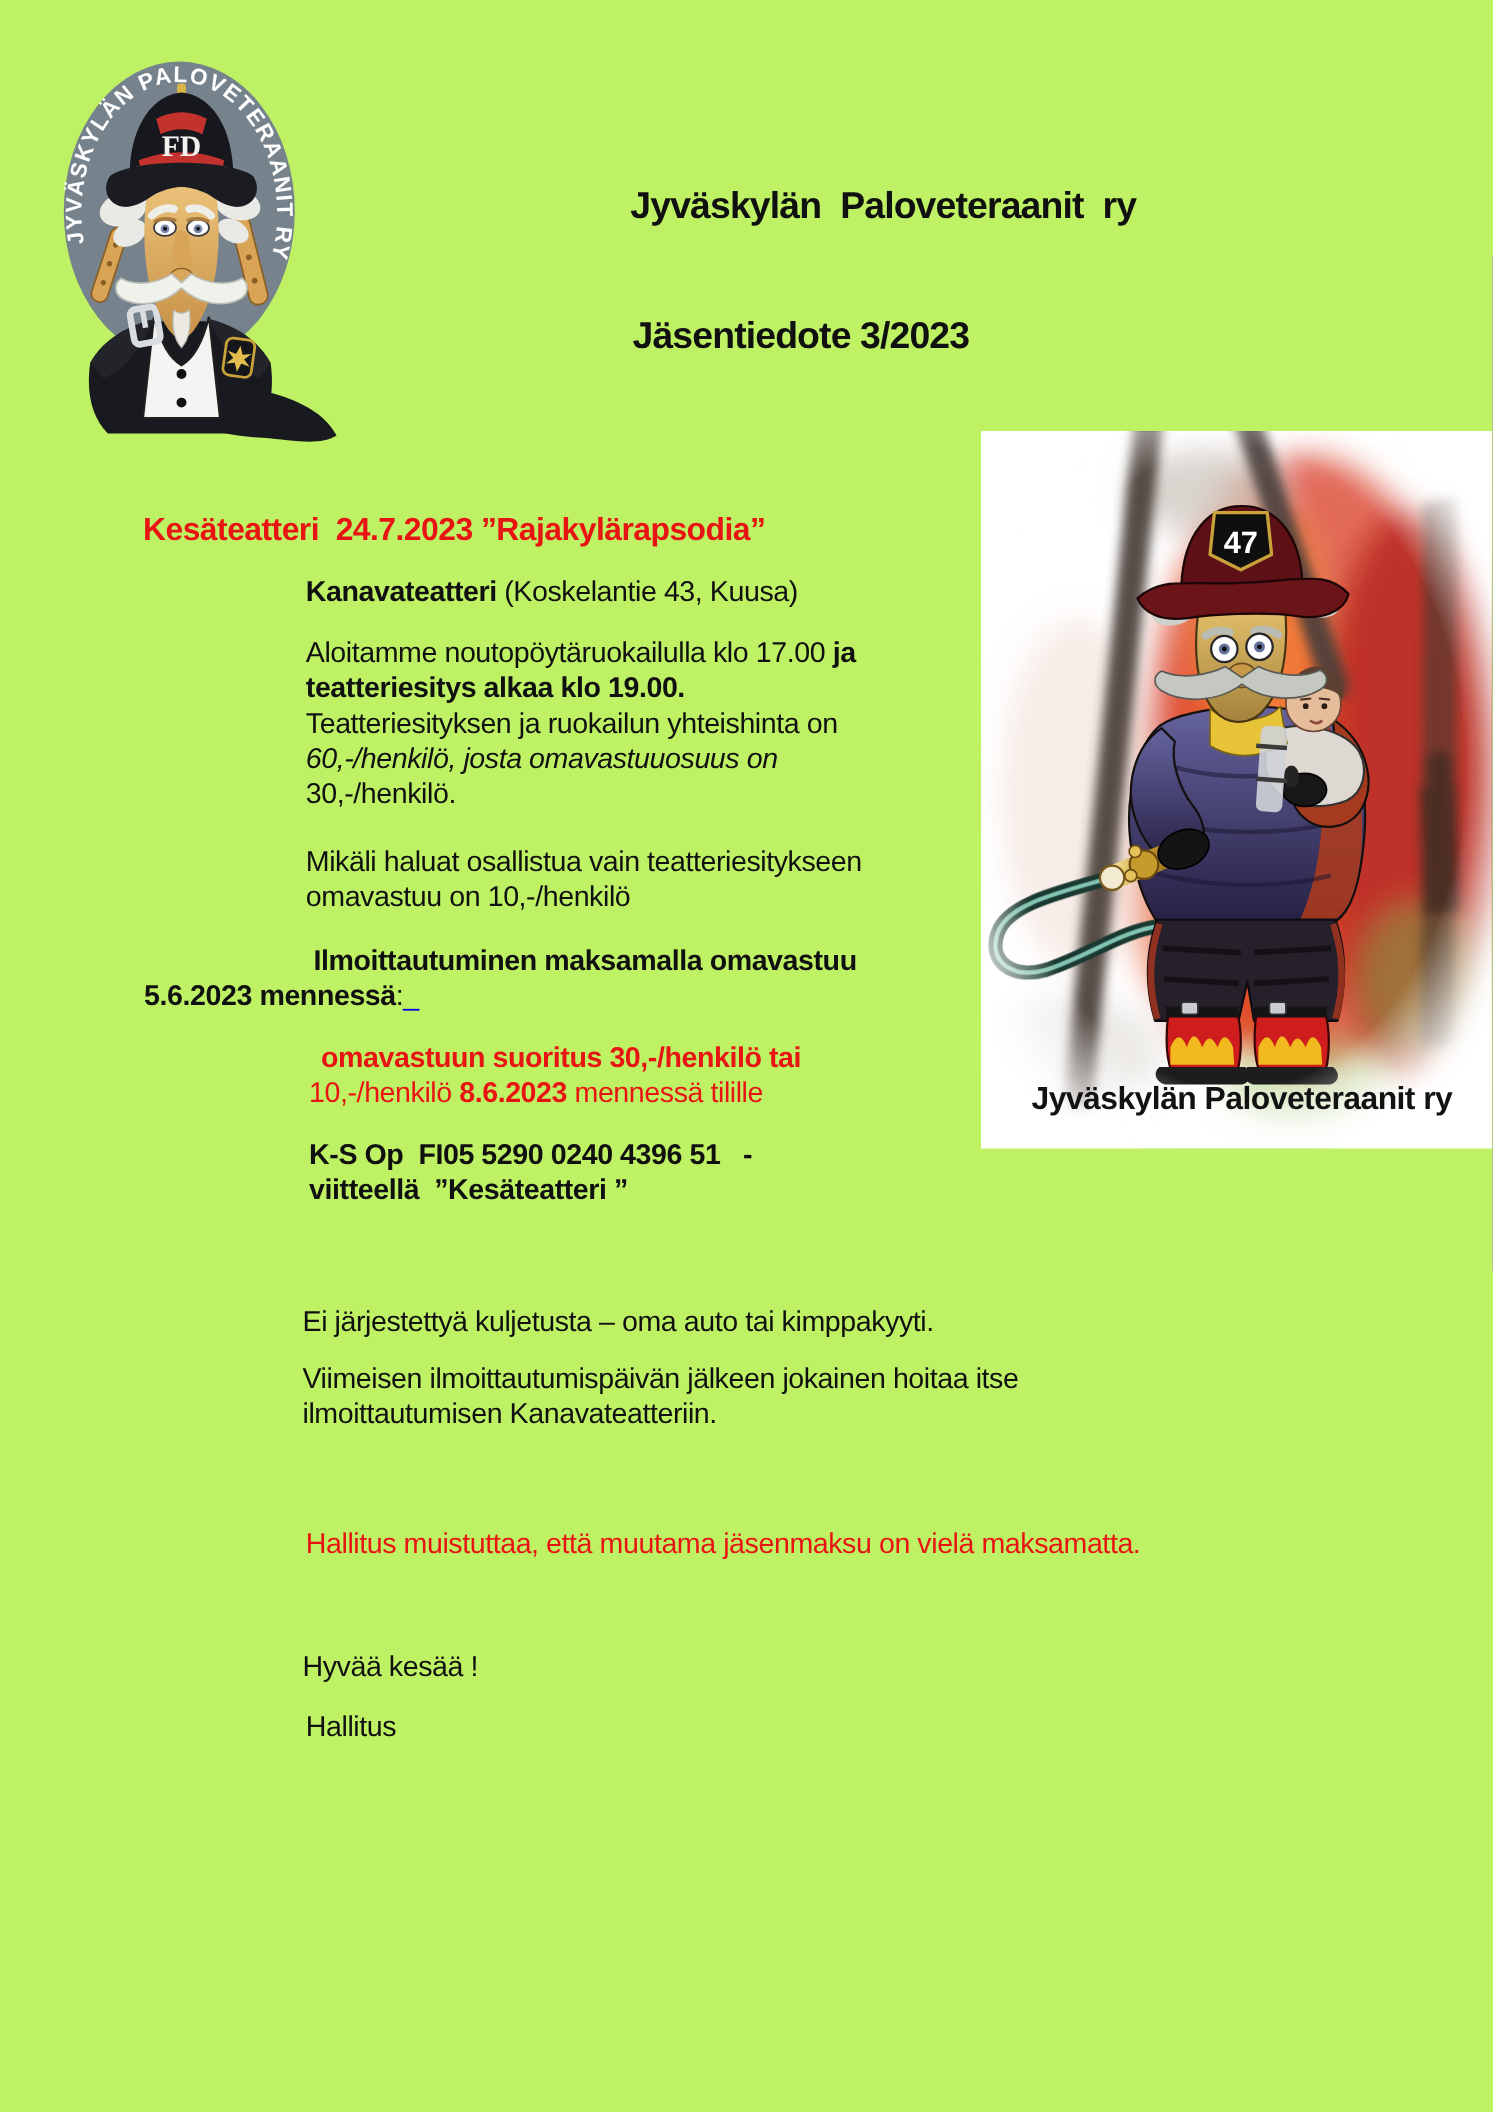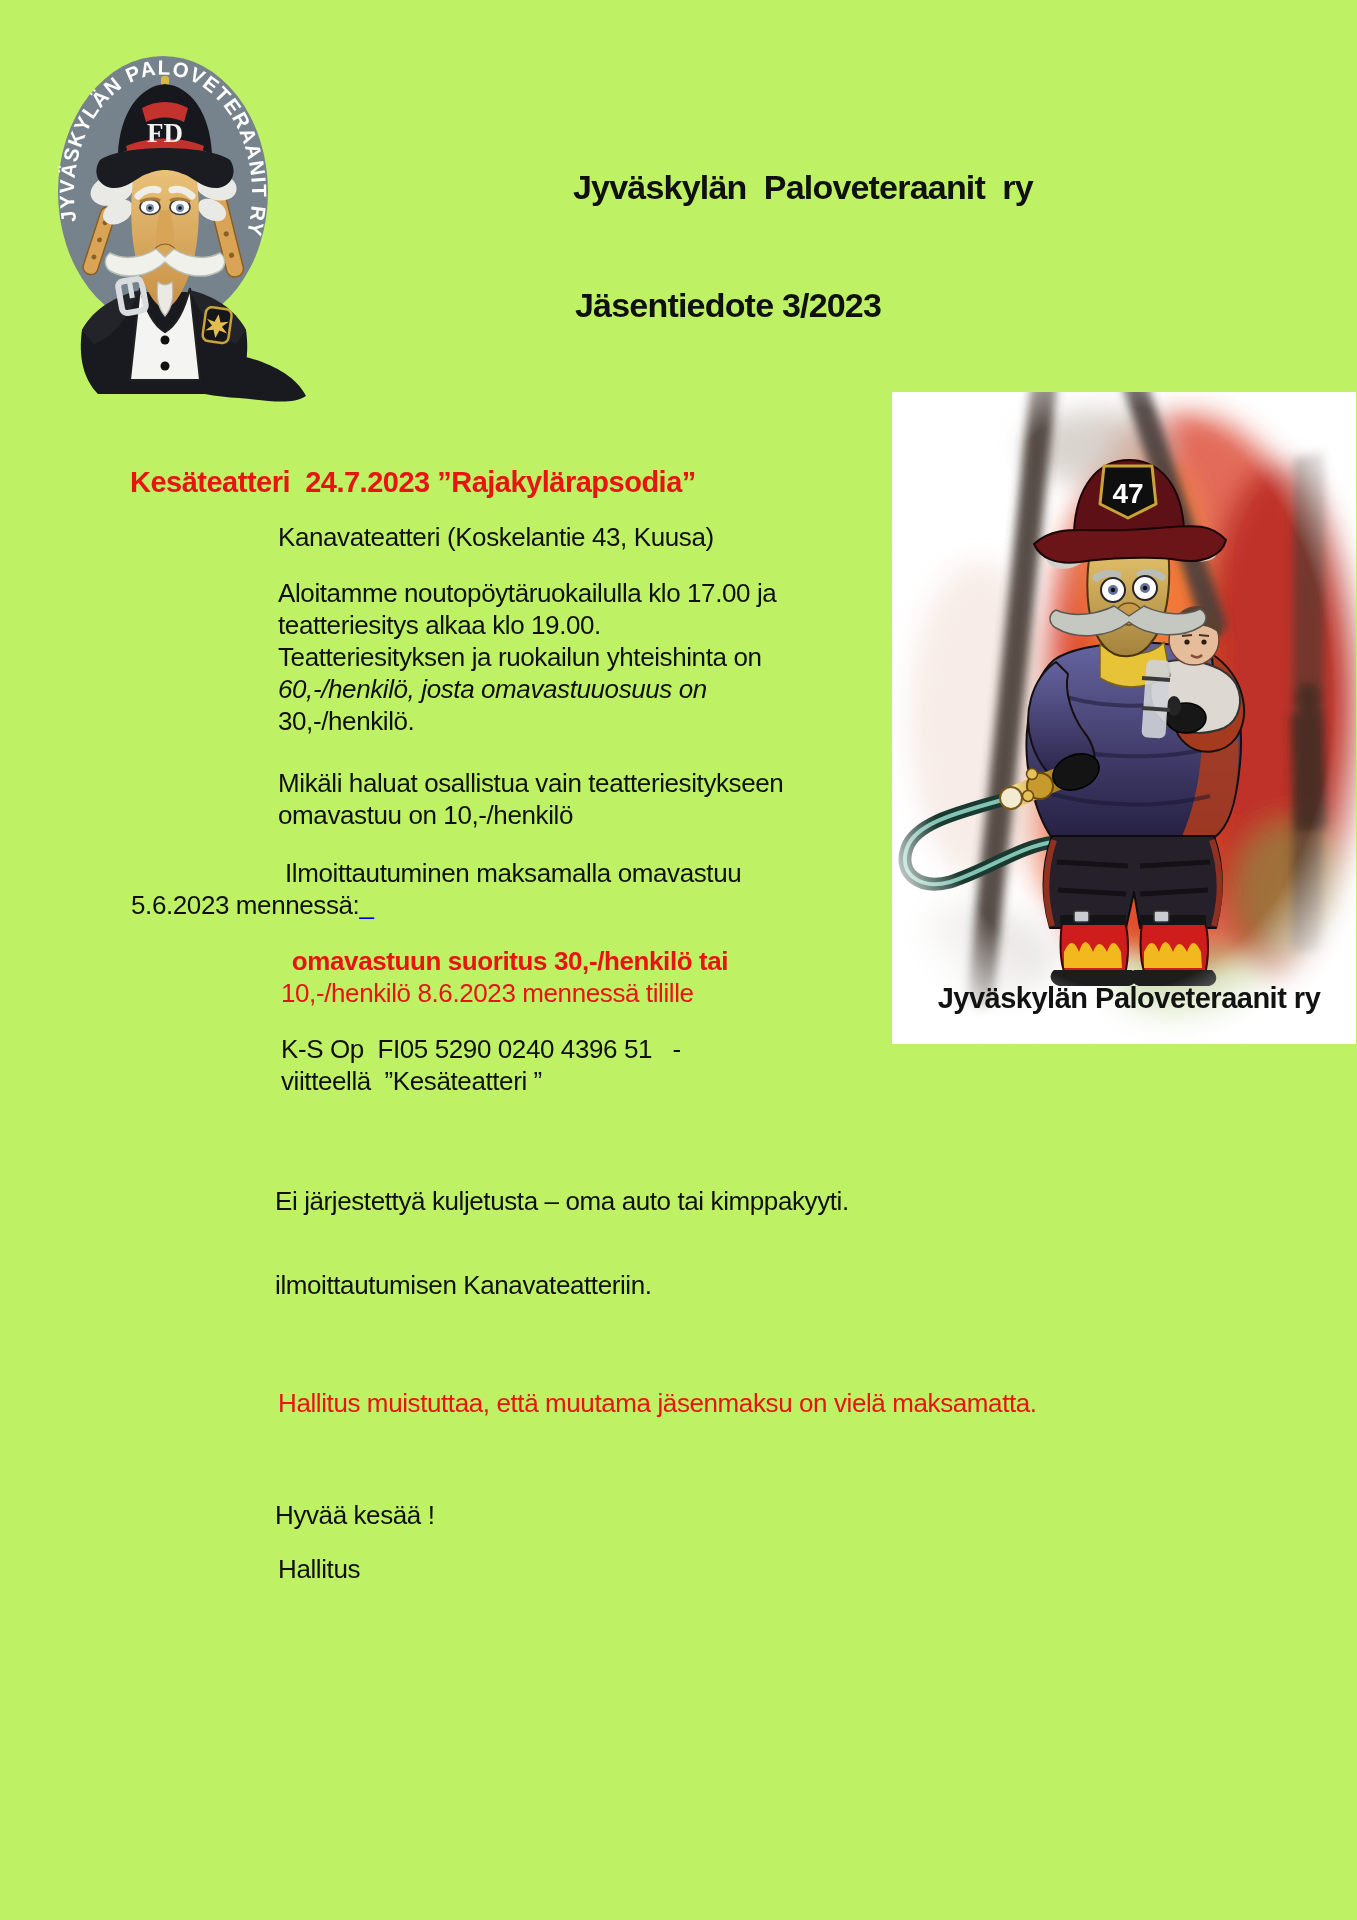--- a/index.html
+++ b/index.html
@@ -2,21 +2,21 @@
 <html style="--red: #e81414; --link_blue: #0000ee; --text: #101010; --logo_gray: #76838d;"><head>
 <meta charset="utf-8">
 <style>
   html,body{margin:0;padding:0;background:#9a9a9a;}
   .page{
     position:relative;width:1357px;height:1920px;background:#bef264;
     font-family:"Liberation Sans","DejaVu Sans",sans-serif;color:#101010;
     overflow:hidden;margin:0 auto;
   }
   .line{position:absolute;white-space:pre;font-size:26px;letter-spacing:-0.4px;line-height:31px;}
-  .b{font-weight:normal;}
+  .b{font-weight:bold;}
   .red{color:var(--red,#e81414);}
   .link{color:var(--link_blue,#0000ee);text-decoration:none;}
   .h1{position:absolute;white-space:pre;font-size:34px;font-weight:bold;letter-spacing:-0.8px;}
   .redhead{position:absolute;white-space:pre;font-size:29px;font-weight:bold;letter-spacing:-0.5px;color:var(--red,#e81414);}
   .logo-box{position:absolute;left:54px;top:50px;width:260px;height:352px;}
   .fire-box{position:absolute;left:892px;top:392px;width:464px;height:652px;box-shadow:inset 0 0 55px 45px #ffffff;}
   svg{display:block;}
 </style>
 </head>
 <body>
@@ -136,20 +136,21 @@
   <div class="line" style="left:131px;top:890px;"><span class="b">5.6.2023 mennessä</span><span>:</span><span class="link">_</span></div>
 
   <div class="line red" style="left:285px;top:946px;font-weight:bold;"> omavastuun suoritus 30,-/henkilö tai</div>
   <div class="line red" style="left:281px;top:978px;"><span>10,-/henkilö </span><span class="b">8.6.2023</span><span> mennessä tilille</span></div>
 
   <div class="line b" style="left:281px;top:1034px;">K-S Op  FI05 5290 0240 4396 51   -</div>
   <div class="line b" style="left:281px;top:1066px;">viitteellä  ”Kesäteatteri ”</div>
 
   <div class="line" style="left:275px;top:1186px;">Ei järjestettyä kuljetusta – oma auto tai kimppakyyti.</div>
 
+  <div class="line" style="left:275px;top:1238px;">Viimeisen ilmoittautumispäivän jälkeen jokainen hoitaa itse</div>
   <div class="line" style="left:275px;top:1270px;">ilmoittautumisen Kanavateatteriin.</div>
 
   <div class="line red" style="left:278px;top:1388px;">Hallitus muistuttaa, että muutama jäsenmaksu on vielä maksamatta.</div>
 
   <div class="line" style="left:275px;top:1500px;">Hyvää kesää !</div>
   <div class="line" style="left:278px;top:1554px;">Hallitus</div>
 
   <div class="fire-box">
     <svg width="464" height="652" viewBox="0 0 464 652">
       <defs>

